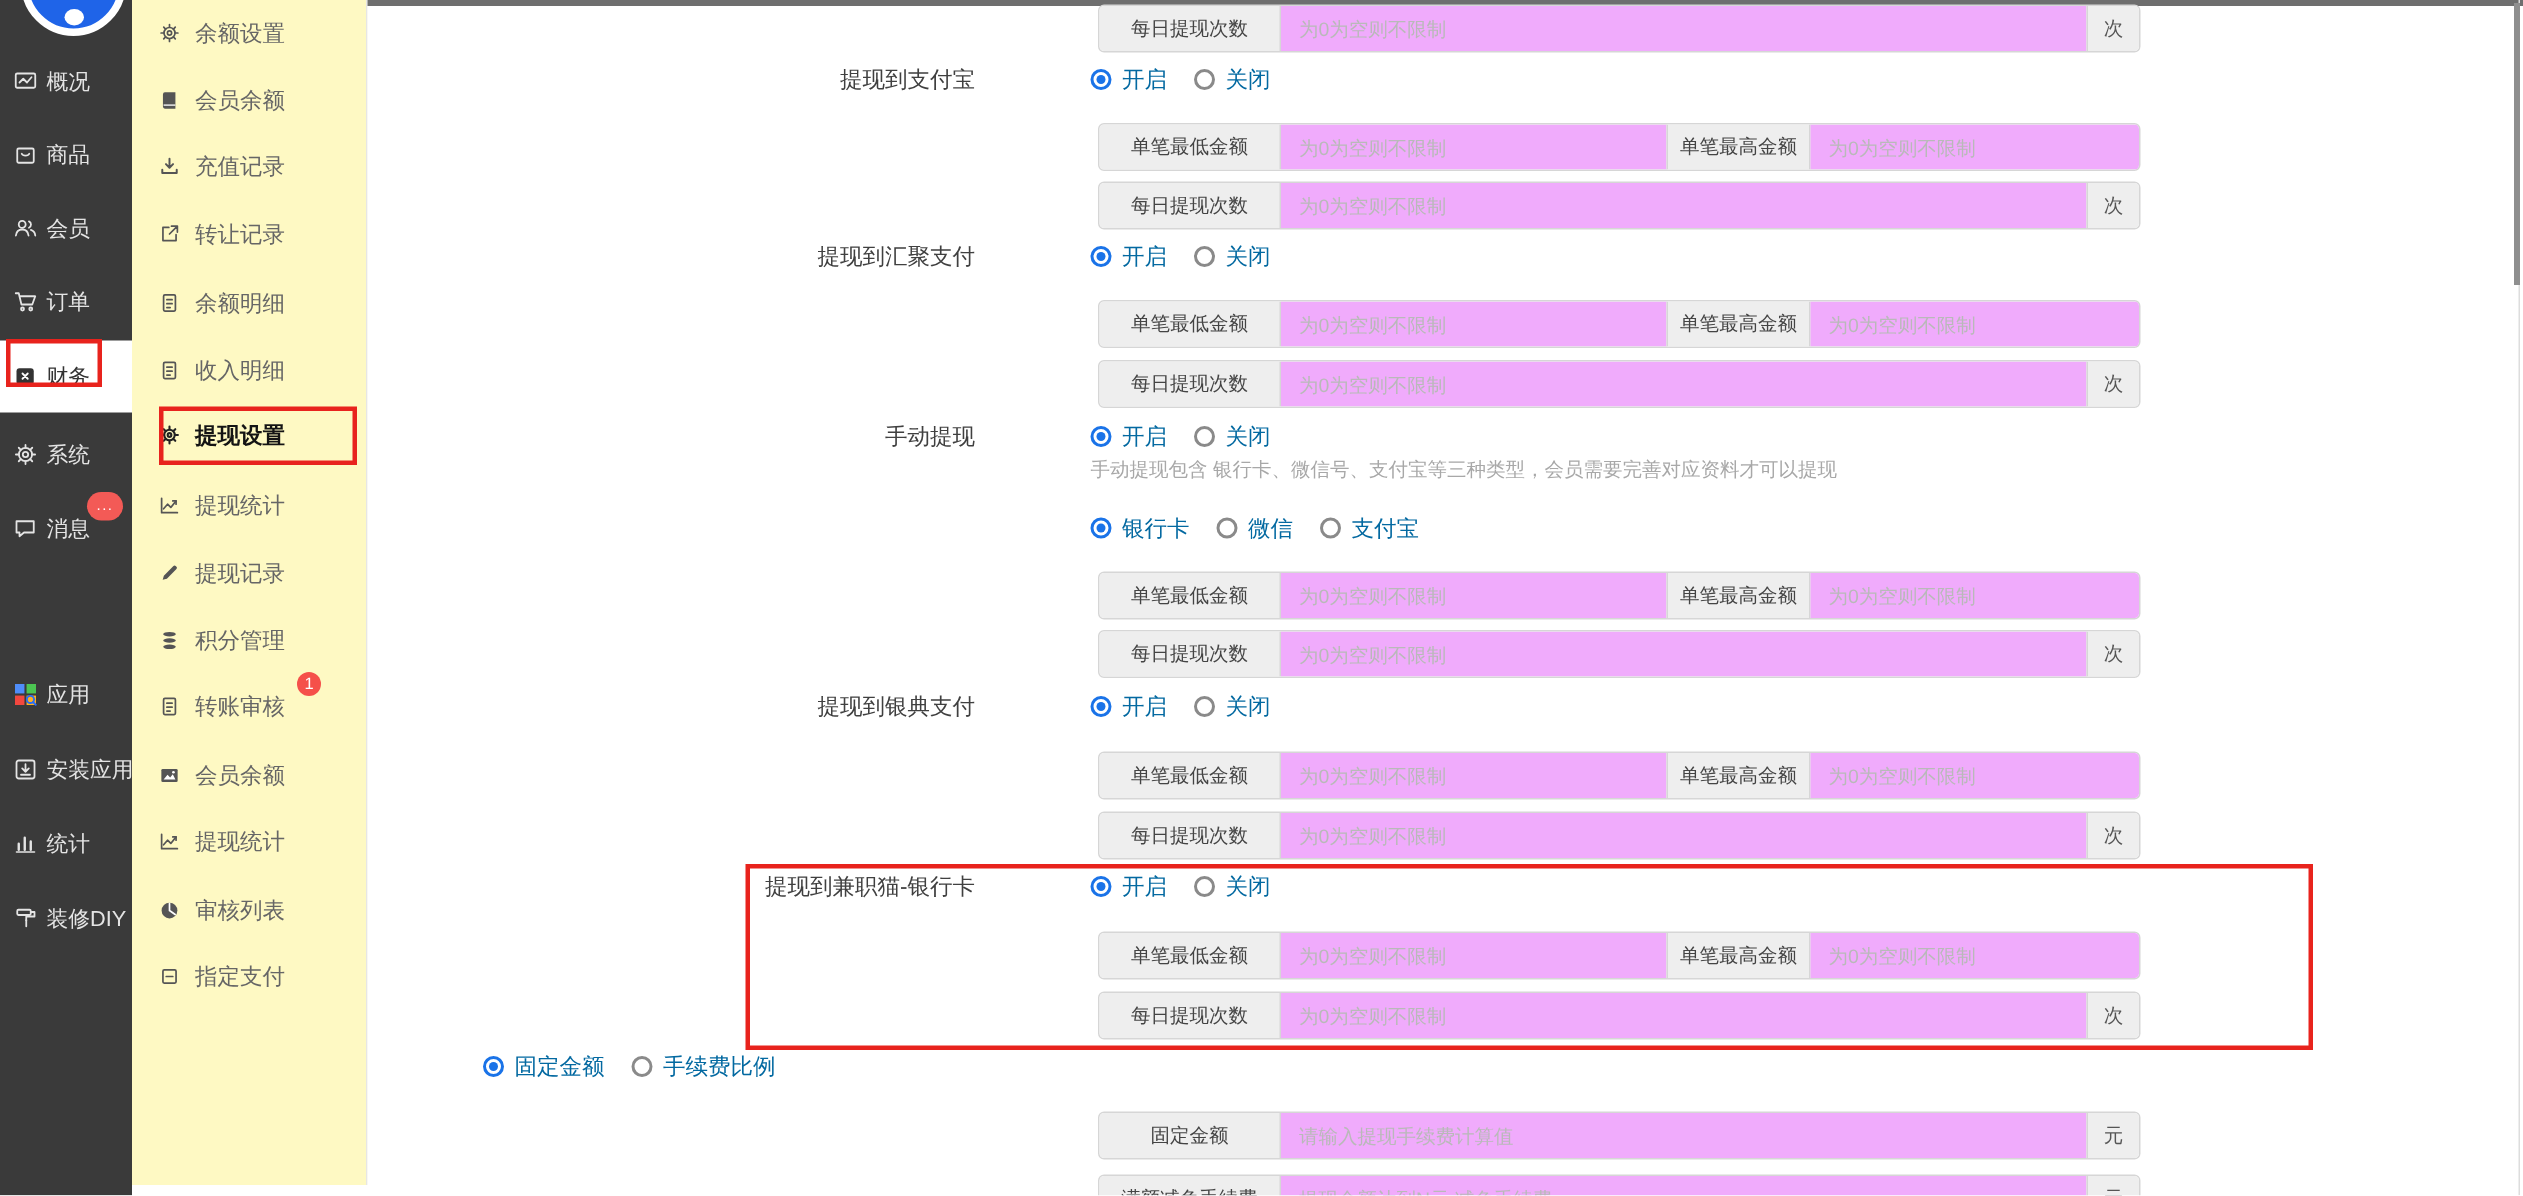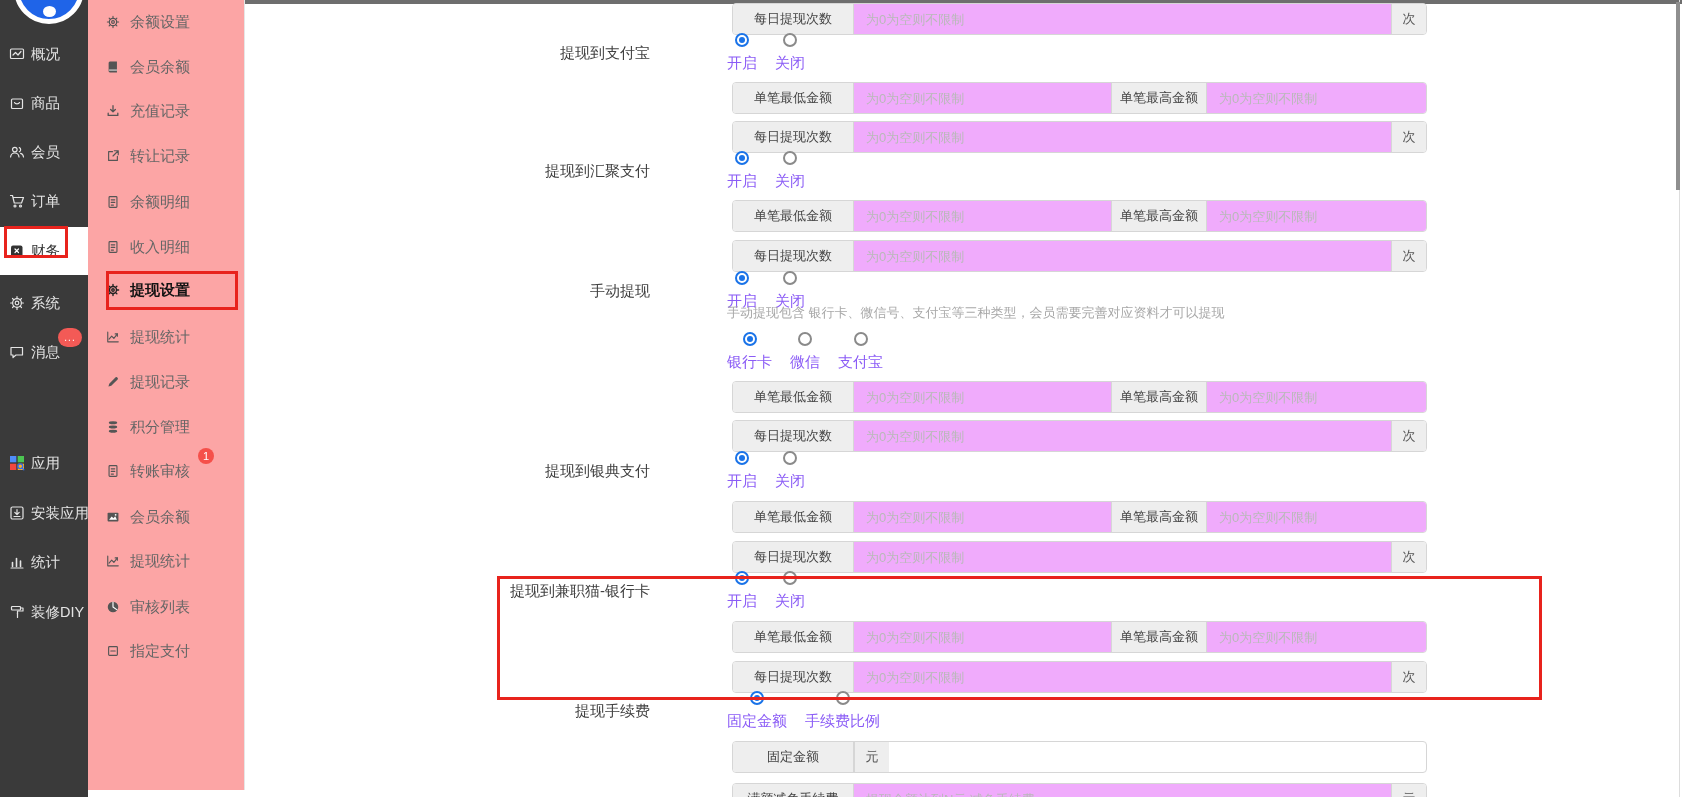--- a/index.html
+++ b/index.html
@@ -12,37 +12,37 @@
   .avatar::after{content:"";position:absolute;left:24px;top:47px;width:13px;height:11px;background:#fff;border-radius:50%;}
   .sb1-band{position:absolute;left:0;top:227px;width:88px;height:48px;background:#ffffff;}
   .sb1-item{position:absolute;left:0;width:88px;height:46px;display:flex;align-items:center;
             padding-left:9px;box-sizing:border-box;color:#e4e4e4;font-size:14.5px;gap:6px;cursor:pointer;white-space:nowrap;}
   .sb1-item .ic{width:16px;height:16px;flex:none;display:flex;align-items:center;justify-content:center;}
   .sb1-item.active{color:#333;}
   .dotbadge{position:absolute;left:58px;top:328px;min-width:24px;height:19px;border-radius:10px;background:#f35a56;
             color:#fff;font-size:10px;display:flex;align-items:center;justify-content:center;letter-spacing:1px;padding:0 2px;box-sizing:border-box;}
 
   
-  .sb2{position:absolute;left:88px;top:0;width:157px;height:790px;background:#fca5a5;border-right:1px solid #e6e6e6;box-sizing:border-box;}
+  .sb2{position:absolute;left:88px;top:0;width:157px;height:790px;background:#fef9c3;border-right:1px solid #e6e6e6;box-sizing:border-box;}
   .sb2-item{position:absolute;left:0;width:157px;height:30px;display:flex;align-items:center;
             padding-left:17px;box-sizing:border-box;gap:10px;color:#666;font-size:15px;cursor:pointer;white-space:nowrap;}
   .sb2-item .ic{width:15px;height:15px;flex:none;display:flex;align-items:center;justify-content:center;color:#555;}
   .sb2-item.active{color:#141414;font-weight:700;}
   .sb2-item.active .ic{color:#222;}
   .numbadge{position:absolute;left:110px;top:448px;width:16px;height:16px;border-radius:50%;background:#f5504a;
             color:#fff;font-size:11px;display:flex;align-items:center;justify-content:center;}
 
   
   .main{position:absolute;left:245px;top:0;width:1437px;height:797px;background:#fff;}
   .topstrip{position:absolute;left:0;top:0;width:1437px;height:4px;background:#6e6e6e;}
 
   .frow{position:absolute;display:flex;align-items:center;height:26px;}
   .flabel{width:405px;text-align:right;font-size:15px;color:#404040;flex:none;}
   .fctrls{margin-left:77px;display:flex;align-items:center;}
-  .ropt{display:inline-flex;align-items:center;gap:7px;margin-right:18px;font-size:15px;color:#8b5cf6;cursor:pointer;flex-direction:column;}
+  .ropt{display:inline-flex;align-items:center;gap:7px;margin-right:18px;font-size:15px;color:#0369a1;cursor:pointer;}
   .radio{width:14px;height:14px;border-radius:50%;border:2px solid #8a8a8a;box-sizing:border-box;
          display:inline-block;background:#fff;position:relative;flex:none;}
   .radio.checked{border-color:#1a73e8;}
   .radio.checked::after{content:"";position:absolute;left:2px;top:2px;width:6px;height:6px;border-radius:50%;background:#1a73e8;}
   .fdesc{position:absolute;left:482px;font-size:13px;color:#a8a8a8;white-space:nowrap;}
 
   .igrow{position:absolute;left:487px;width:695px;height:32px;display:flex;border:1px solid #d6d6d6;
          border-radius:4px;box-sizing:border-box;background:#fff;overflow:hidden;}
   .addon{width:121px;background:#eeeeee;border-right:1px solid #d6d6d6;display:flex;align-items:center;
          justify-content:center;font-size:13px;color:#444;flex:none;box-sizing:border-box;}
@@ -468,34 +468,34 @@
       <span class="addon2">单笔最高金额</span>
       <input class="iginput" placeholder="为0为空则不限制" style="">
     </div>
     <div class="igrow" style="top:661px">
       <span class="addon">每日提现次数</span>
       <input class="iginput" placeholder="为0为空则不限制" style="">
       <span class="suffix">次</span>
     </div>
 
     <div class="frow" style="top:698px">
-      <div class="flabel">提现手续费</div>
       <div class="fctrls">
         <span class="ropt">
             <span class="radio checked"></span>
             <span>固定金额</span>
           </span>
         <span class="ropt">
             <span class="radio"></span>
             <span>手续费比例</span>
           </span>
       </div>
     </div>
     <div class="igrow" style="top:741px">
       <span class="addon">固定金额</span>
+      <input class="iginput" placeholder="请输入提现手续费计算值" style="">
       <span class="suffix">元</span>
     </div>
     <div class="igrow" style="top:783px">
       <span class="addon">满额减免手续费</span>
       <input class="iginput" placeholder="提现金额达到N元 减免手续费" style="">
       <span class="suffix">元</span>
     </div>
   </div>
 
   <div class="anno" style="left:4px;top:226px;width:64px;height:32px"></div>

